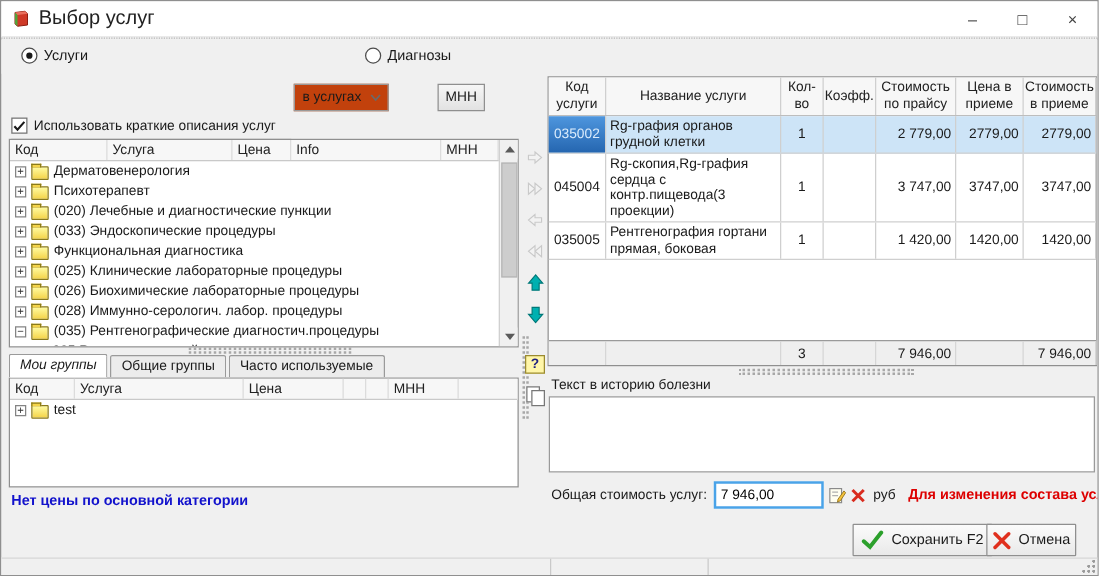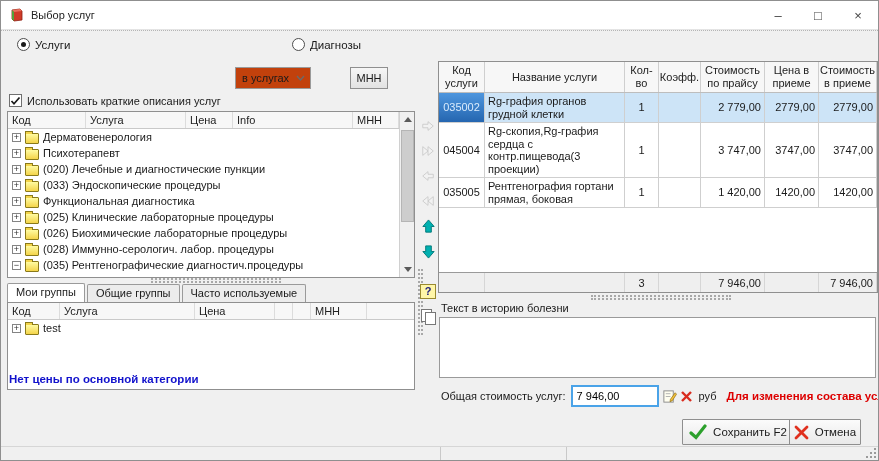--- a/index.html
+++ b/index.html
@@ -3,21 +3,21 @@
 <meta charset="utf-8">
 <style>
   * { box-sizing: border-box; margin: 0; padding: 0; }
   html,body { background:#d8d8d8; font-family:"Liberation Sans",sans-serif; }
   .window{ position:relative; width:879px; height:461px; background:#f0f0f0;
            border:1px solid #8f8f8f; overflow:hidden; font-size:11px; color:#1a1a1a; }
 
   
   .titlebar{ position:absolute; left:0; top:0; right:0; height:29px; background:#ffffff;
              display:flex; align-items:center; padding-left:8px; border-bottom:1px solid #e4e4e4;}
-  .titlebar .t-title{ margin-left:6px; font-size:11px; color:#222; }
+  .titlebar .t-title{ margin-left:6px; font-size:16px; color:#222; }
   .win-btns{ position:absolute; right:0; top:0; height:29px; display:flex; }
   .win-btn{ width:40px; height:29px; display:flex; align-items:center; justify-content:center;
             color:#444; font-size:13px; cursor:default; }
   .top-dots{ position:absolute; left:0; right:0; top:29px; border-top:1px dotted #b5b5b5; }
 
   
   .radio-row{ position:absolute; left:0; top:31px; right:0; height:27px; background:#f0f0f0; }
   .radio{ position:absolute; top:6px; display:flex; align-items:center; gap:5px; font-size:11.5px; }
   .radio .rb{ width:13px; height:13px; border:1px solid #4d4d4d; border-radius:50%; background:#fff; position:relative; }
   .radio .rb.on::after{ content:''; position:absolute; left:3px; top:3px; width:5px; height:5px; border-radius:50%; background:#1a1a1a; }
@@ -51,24 +51,24 @@
   .tri-up{ width:0;height:0;border-left:4px solid transparent;border-right:4px solid transparent;border-bottom:5px solid #5a5a5a;}
   .tri-down{ width:0;height:0;border-left:4px solid transparent;border-right:4px solid transparent;border-top:5px solid #5a5a5a;}
   .thumb{ position:absolute; left:1px; width:13px; background:#cdcdcd; border:1px solid #b5b5b5; }
 
   .splitter-h{ position:absolute; height:5px; border-top:2px dotted #a8a8a8; border-bottom:2px dotted #a8a8a8; }
   .splitter-v{ position:absolute; width:5px; border-left:2px dotted #a8a8a8; border-right:2px dotted #a8a8a8; }
 
   .tabs{ position:absolute; left:6px; top:283px; height:18px; display:flex; }
   .tab{ padding:2px 8px 0 8px; border:1px solid #9a9a9a; border-bottom:none; background:#ececec; margin-right:2px;
         border-radius:2px 2px 0 0; height:18px; }
-  .tab.active{ background:#fff; position:relative; z-index:2; height:19px; margin-top:-1px; }
+  .tab.active{ background:#fff; position:relative; z-index:2; height:19px; margin-top:-1px;font-style:italic; }
 
   .groups-box{ left:6px; top:301px; width:408px; height:88px; }
-  .notice{ position:absolute; left:8px; top:372px; color:#1212cc; font-weight:bold; font-size:11.5px; }
+  .notice{ position:absolute; left:8px; top:394px; color:#1212cc; font-weight:bold; font-size:11.5px; }
 
   
   .toolbar{ position:absolute; left:417px; top:110px; width:22px; }
   .tool{ width:20px; height:20px; display:flex; align-items:center; justify-content:center; margin:5px 0; }
   .help-box{ width:16px; height:15px; background:#fff6a8; border:1px solid #9a8a30; font-weight:bold;
              font-size:11px; color:#202080; display:flex; align-items:center; justify-content:center; }
   .sheets{ position:relative; width:14px; height:14px; }
   .sheets::before,.sheets::after{ content:''; position:absolute; width:9px; height:11px; background:#fff; border:1px solid #777; }
   .sheets::before{ left:0; top:0; } .sheets::after{ left:4px; top:3px; }
 

